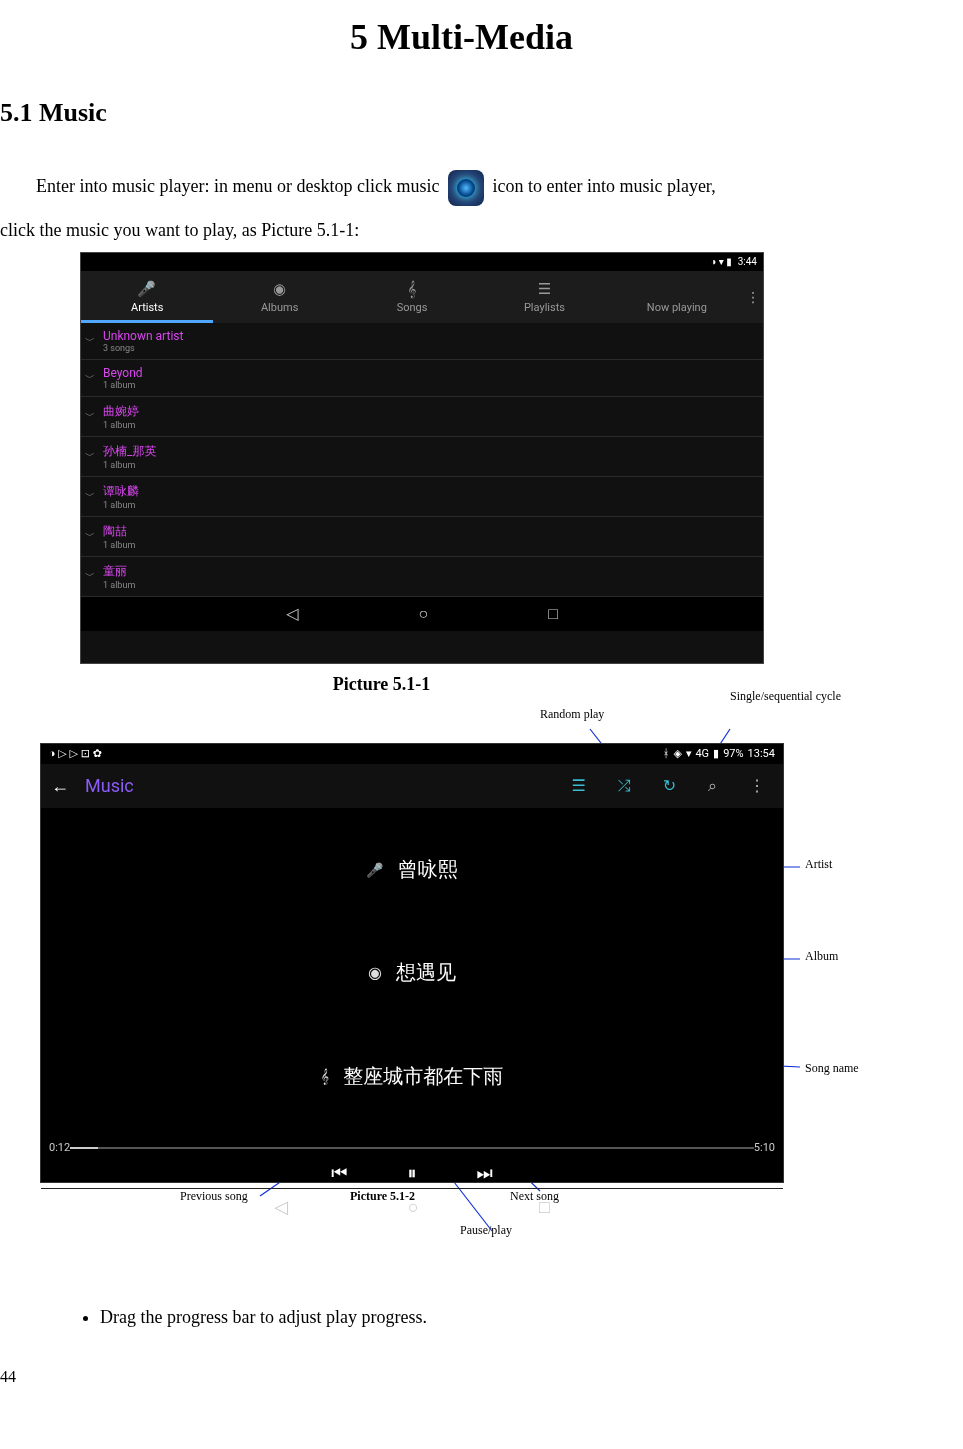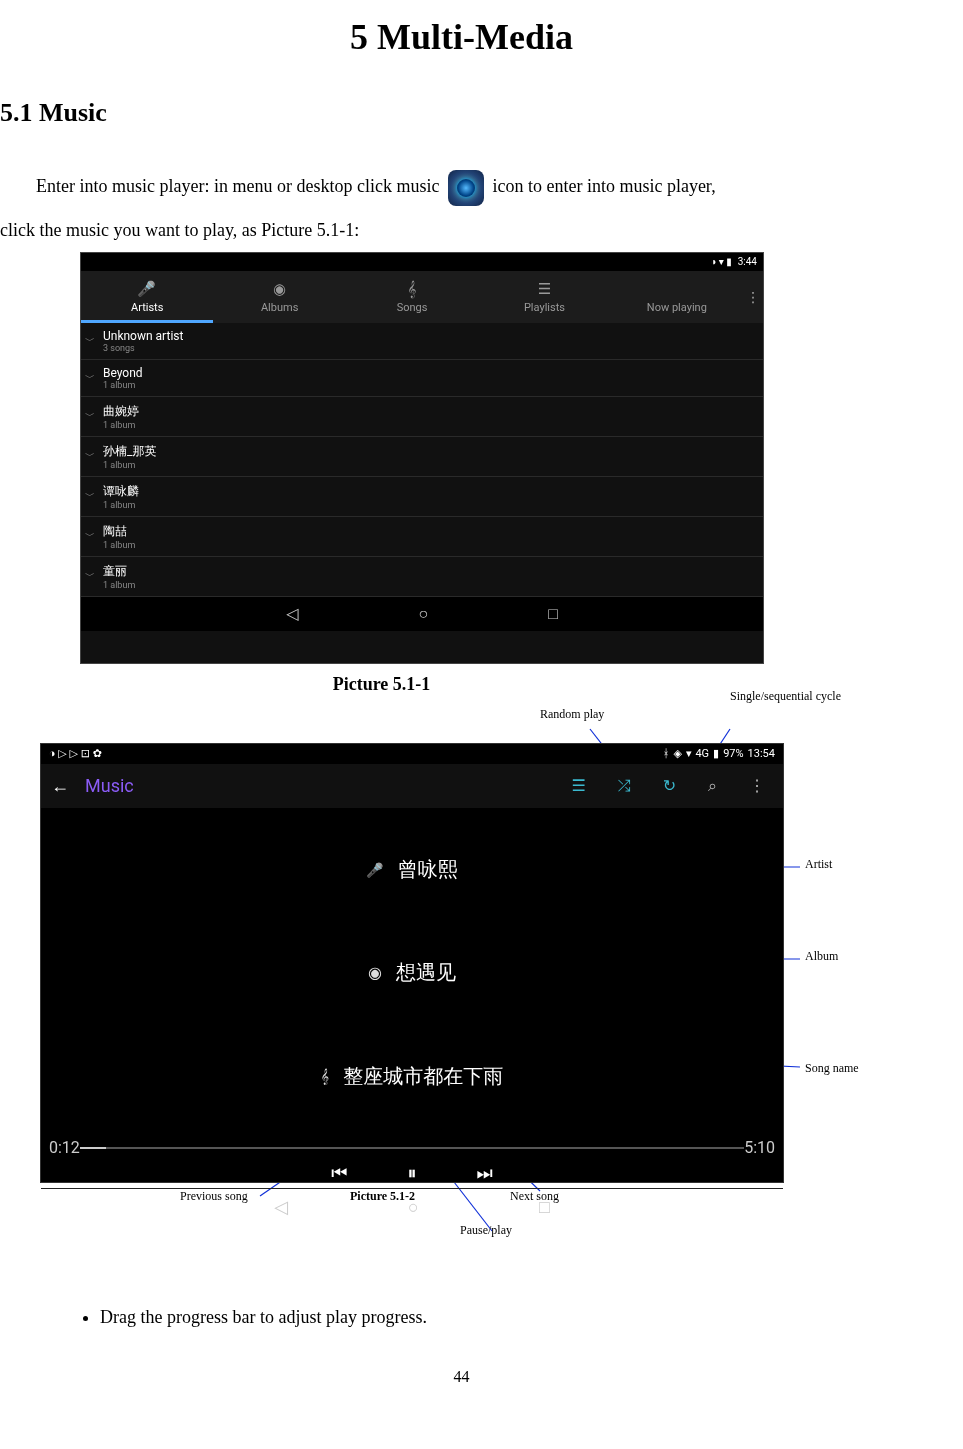--- a/index.html
+++ b/index.html
@@ -115,21 +115,21 @@
   }
   .artist-row {
     display: flex;
     align-items: center;
     padding: 6px 10px 6px 4px;
     border-bottom: 1px solid #2a2a2a;
     font-size: 12px;
   }
   .chev { color: #888; width: 18px; font-size: 10px;}
   .artist-main { flex: 1; }
-  .artist-name { color: #ffffff; font-size: 12px; }
+  .artist-name { color: #d946ef; font-size: 12px; }
   .artist-sub { color: #888; font-size: 9px; }
   .navbar {
     display: flex;
     justify-content: center;
     gap: 120px;
     height: 34px;
     align-items: center;
     background: #000;
     color: #ccc;
     font-size: 16px;
@@ -197,21 +197,21 @@
     gap: 14px;
     color: #fff;
     font-size: 20px;
   }
   .np-line .mini-icon { font-size: 14px; color: #ddd; }
   .np-line.album .mini-icon { font-size: 16px; }
   .progress-row {
     display: flex;
     align-items: center;
     padding: 0 8px;
-    font-size: 16px;
+    font-size: 11px;
     color: #ccc;
     height: 20px;
   }
   .progress-bar {
     flex: 1;
     height: 2px;
     background: #555;
     position: relative;
   }
   .progress-bar .fill {
@@ -257,21 +257,21 @@
     top: 488px;
     left: 0;
     width: 100%;
   }
   .bullet {
     font-size: 18px;
     margin: 10px 0 0 60px;
     list-style: disc;
   }
   .pagenum {
-    text-align: center;
+    text-align: left;
     font-size: 16px;
     margin-top: 40px;
   }
   svg line { stroke: #1030d8; stroke-width: 1.2; }
   svg polygon { fill: #1030d8; }
 </style>
 </head>
 <body>
 
 <div class="page">

